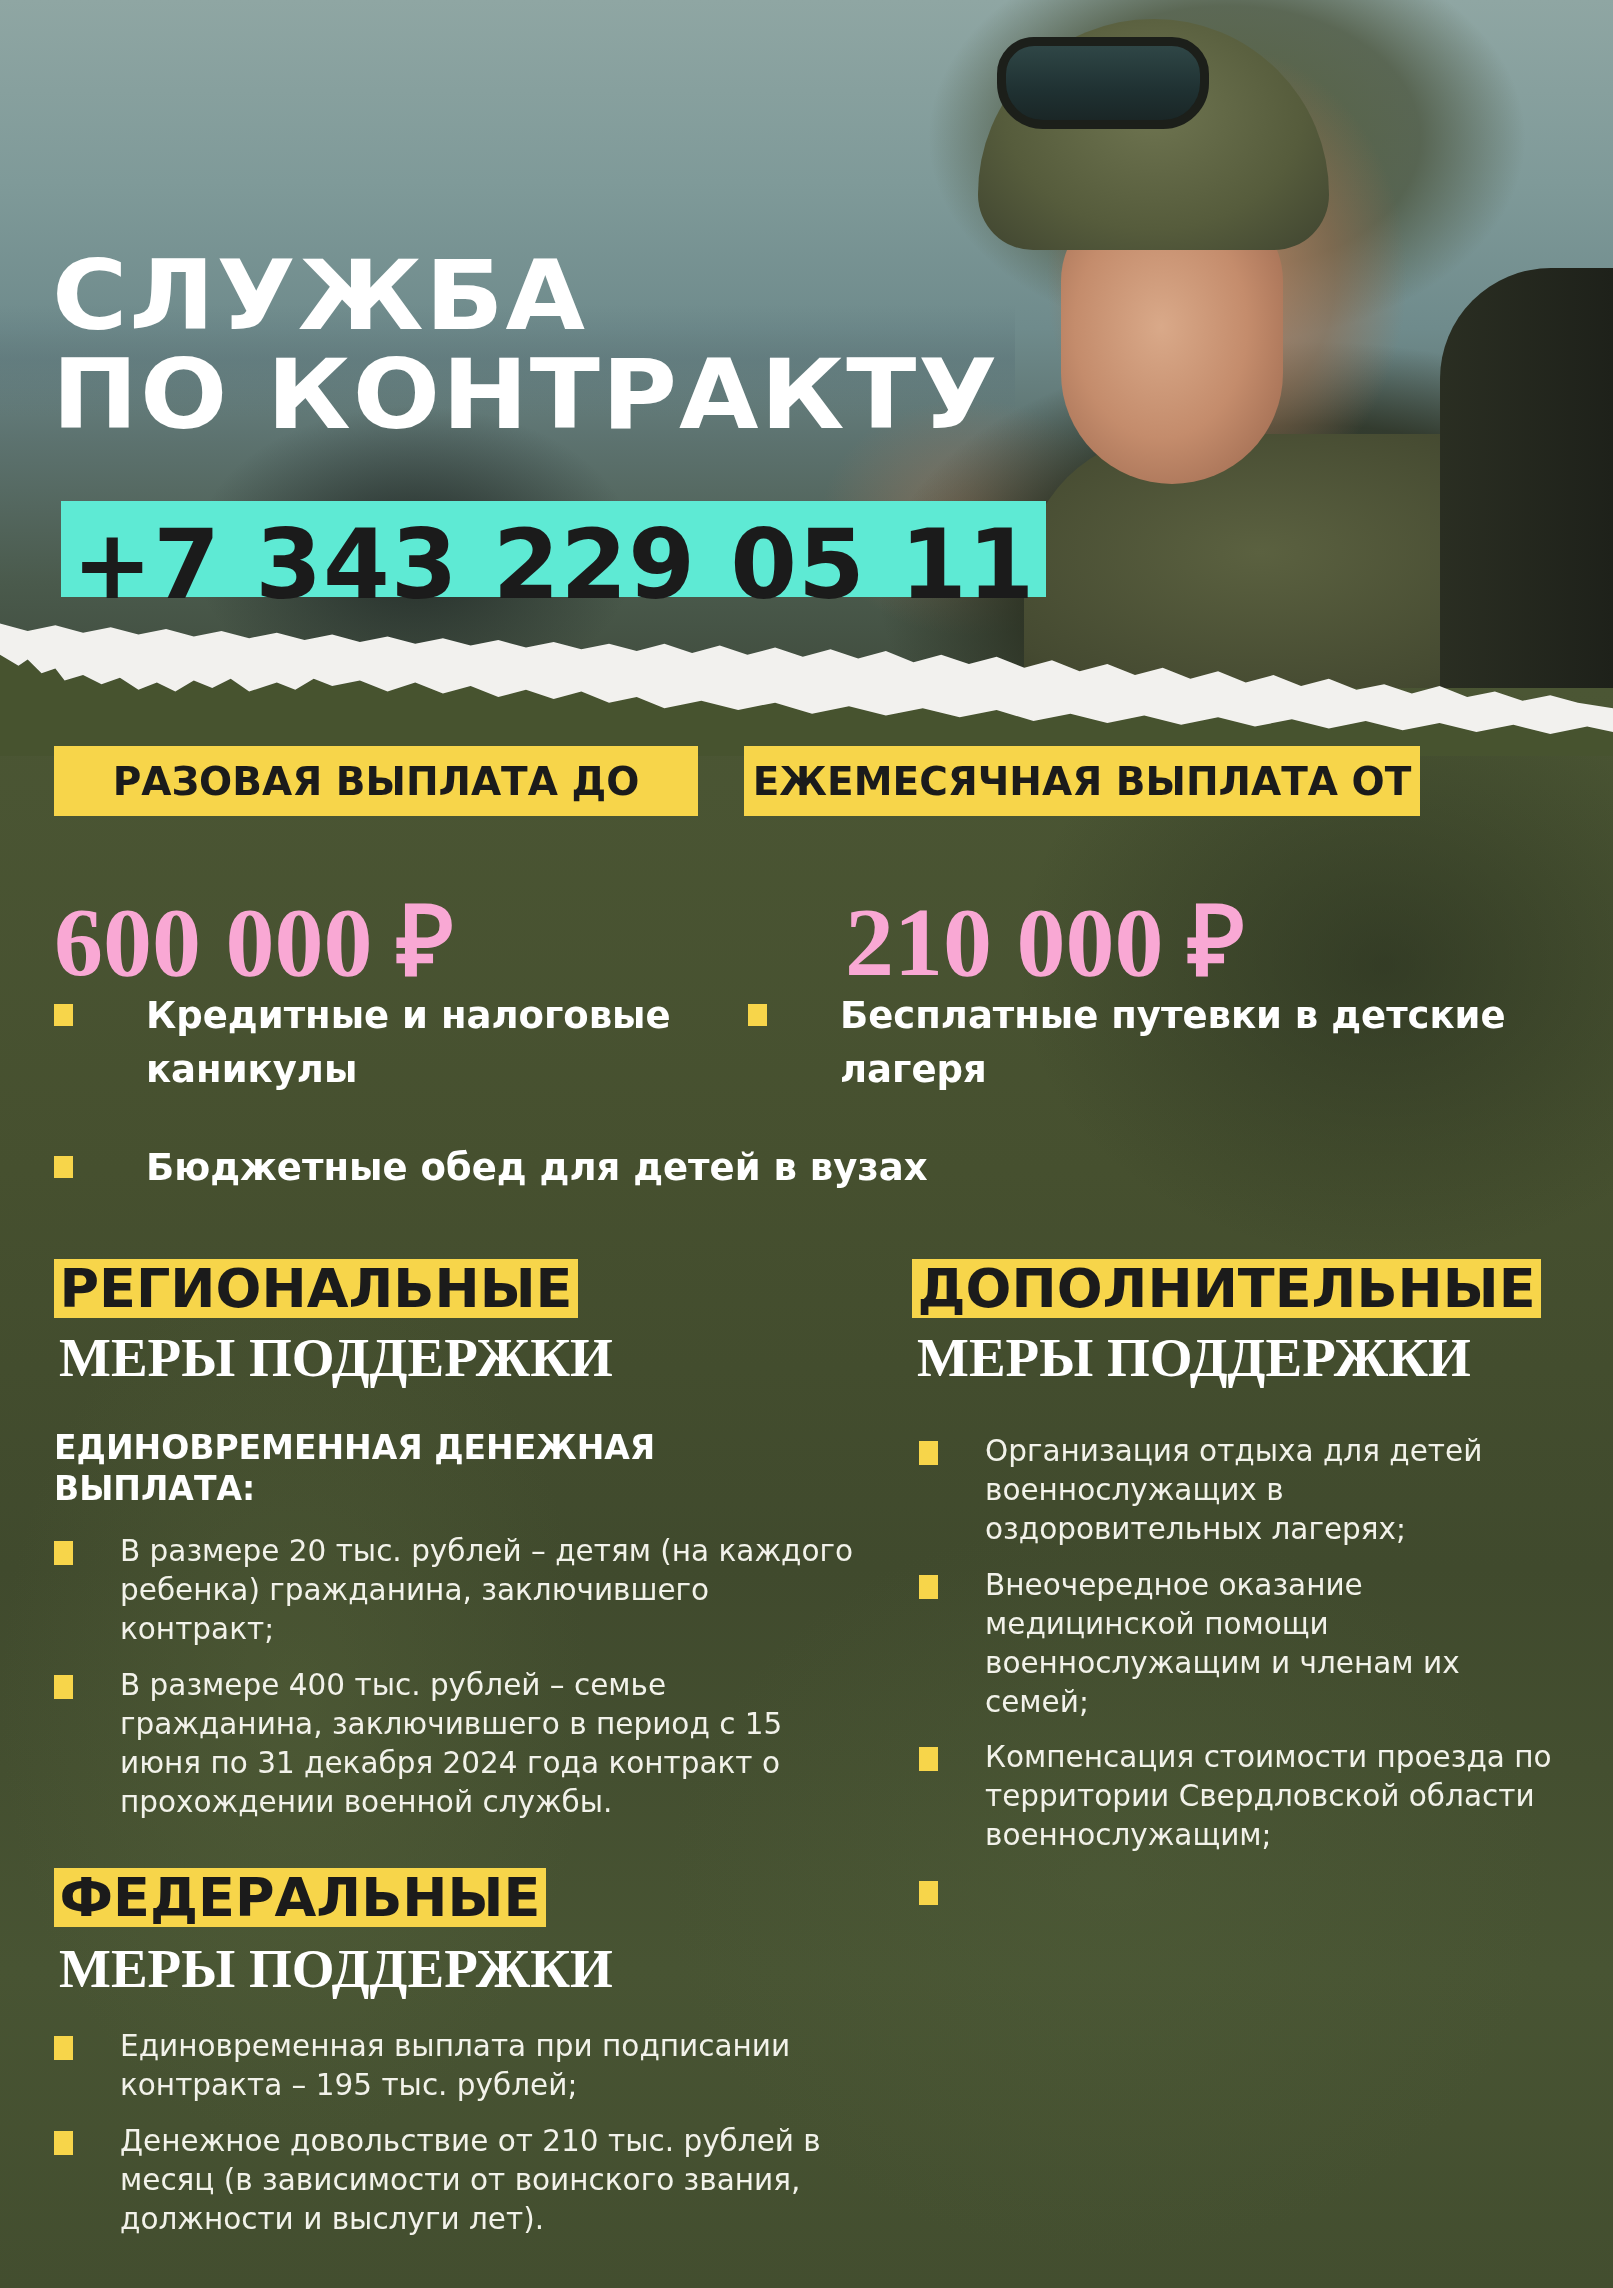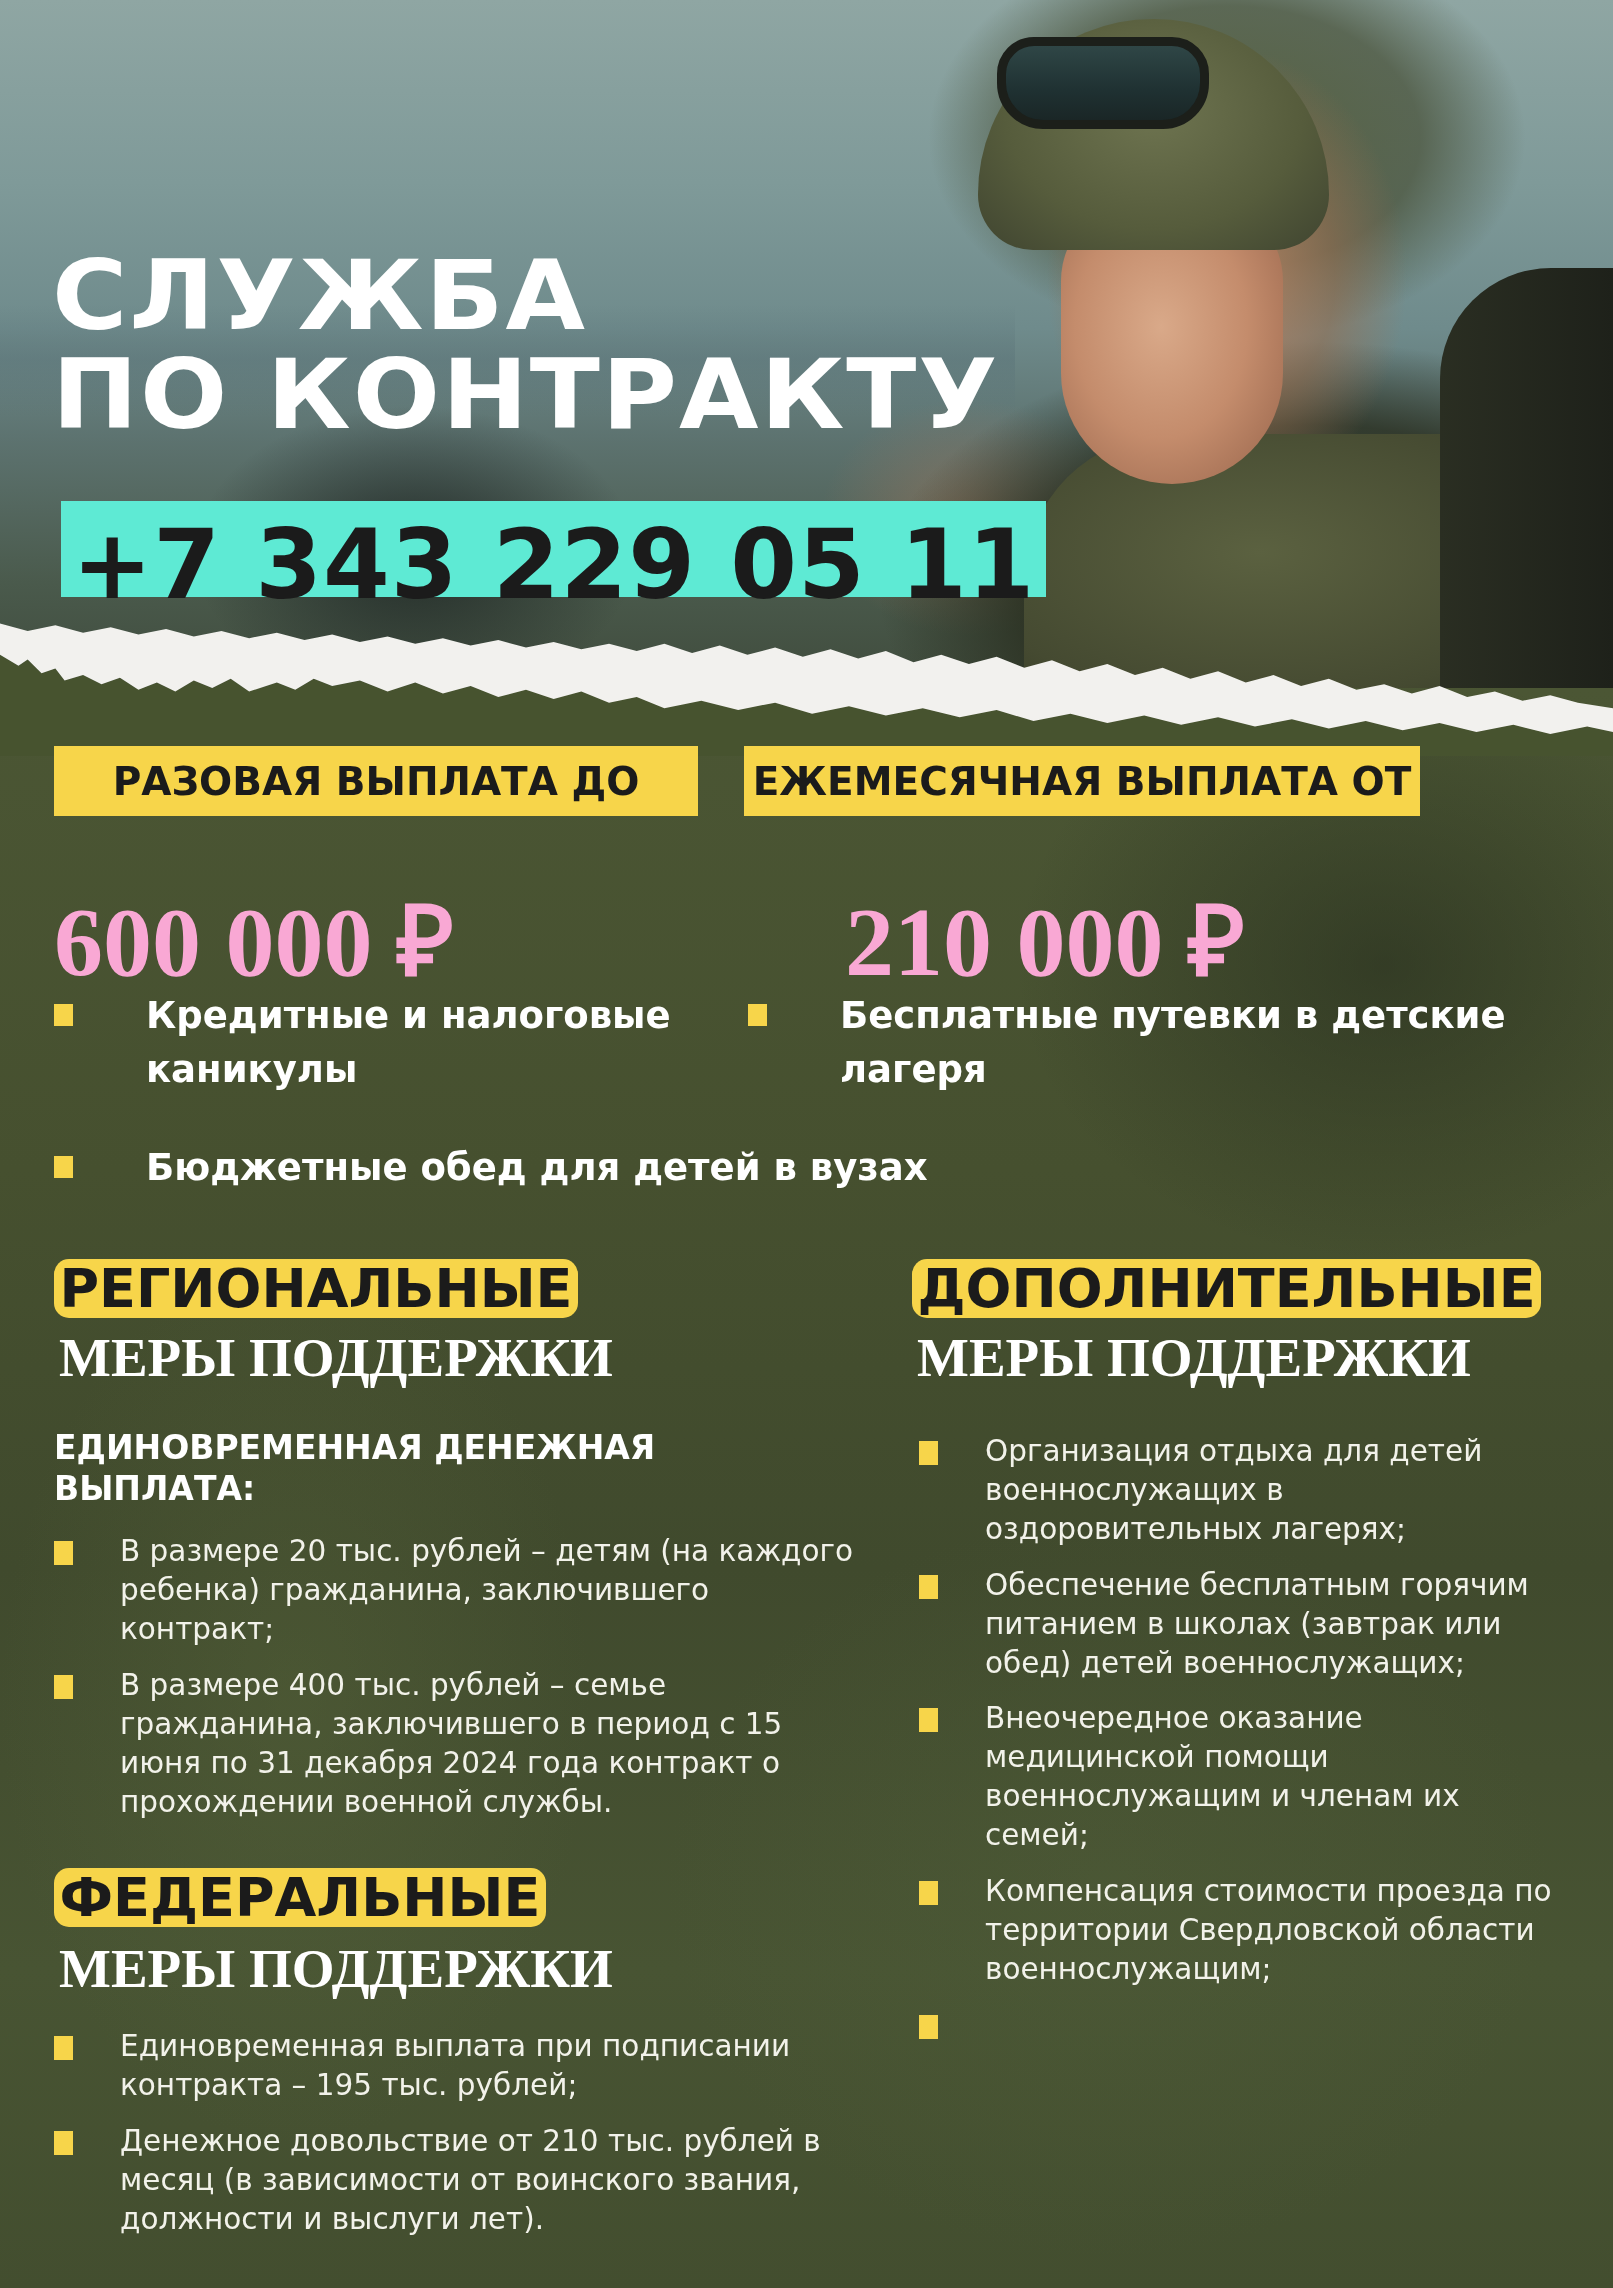--- a/index.html
+++ b/index.html
@@ -93,21 +93,21 @@
     position: absolute; width: 18.5px; height: 22px; background: #f7d54a;
   }
   .perk {
     position: absolute; color: #ffffff;
     font-family: "DejaVu Sans", sans-serif; font-weight: bold;
     font-size: 37px; line-height: 54px;
   }
   .sec-tag {
     position: absolute; background: #f7d54a; color: #1b1b1b;
     font-family: "DejaVu Sans", sans-serif; font-weight: bold;
-    font-size: 54px; line-height: 59px; padding: 0 5.5px; white-space: nowrap; border-radius: 15px;
+    font-size: 54px; line-height: 59px; padding: 0 5.5px; white-space: nowrap;
   }
   .sec-sub {
     position: absolute; color: #ffffff;
     font-family: Liberation Serif, serif; font-weight: bold;
     font-size: 55px; line-height: 65px; white-space: nowrap;
   }
   .sub-head {
     position: absolute; color: #ffffff;
     font-family: "DejaVu Sans", sans-serif; font-weight: bold;
     font-size: 33px; line-height: 41px;
@@ -174,18 +174,18 @@
 <div class="sec-sub" style="left:59px; top:1936px;">МЕРЫ ПОДДЕРЖКИ</div>
 <ul class="item-list" style="left:54px; top:2027px; width:812px;">
   <li><span class="sq"></span><span>Единовременная выплата при подписании контракта – 195 тыс. рублей;</span></li>
   <li><span class="sq"></span><span>Денежное довольствие от 210 тыс. рублей в месяц (в зависимости от воинского звания, должности и выслуги лет).</span></li>
 </ul>
 
 <div class="sec-tag" style="left:912px; top:1259px;">ДОПОЛНИТЕЛЬНЫЕ</div>
 <div class="sec-sub" style="left:917px; top:1325px;">МЕРЫ ПОДДЕРЖКИ</div>
 <ul class="item-list" style="left:919px; top:1418px; width:646px;margin-top:14px;">
   <li><span class="sq"></span><span>Организация отдыха для детей военнослужащих в оздоровительных лагерях;</span></li>
-  <li><span class="sq"></span><span>Обеспечение бесплатным горячим питанием в школах (завтрак или обед) детей военнослужащих;</span></li>
+  <li><span class="sq"></span></li>
   <li><span class="sq"></span><span>Внеочередное оказание медицинской помощи военнослужащим и членам их семей;</span></li>
   <li><span class="sq"></span><span>Компенсация стоимости проезда по территории Свердловской области военнослужащим;</span></li>
   <li><span class="sq"></span></li>
 </ul>
 
 
 </body></html>

